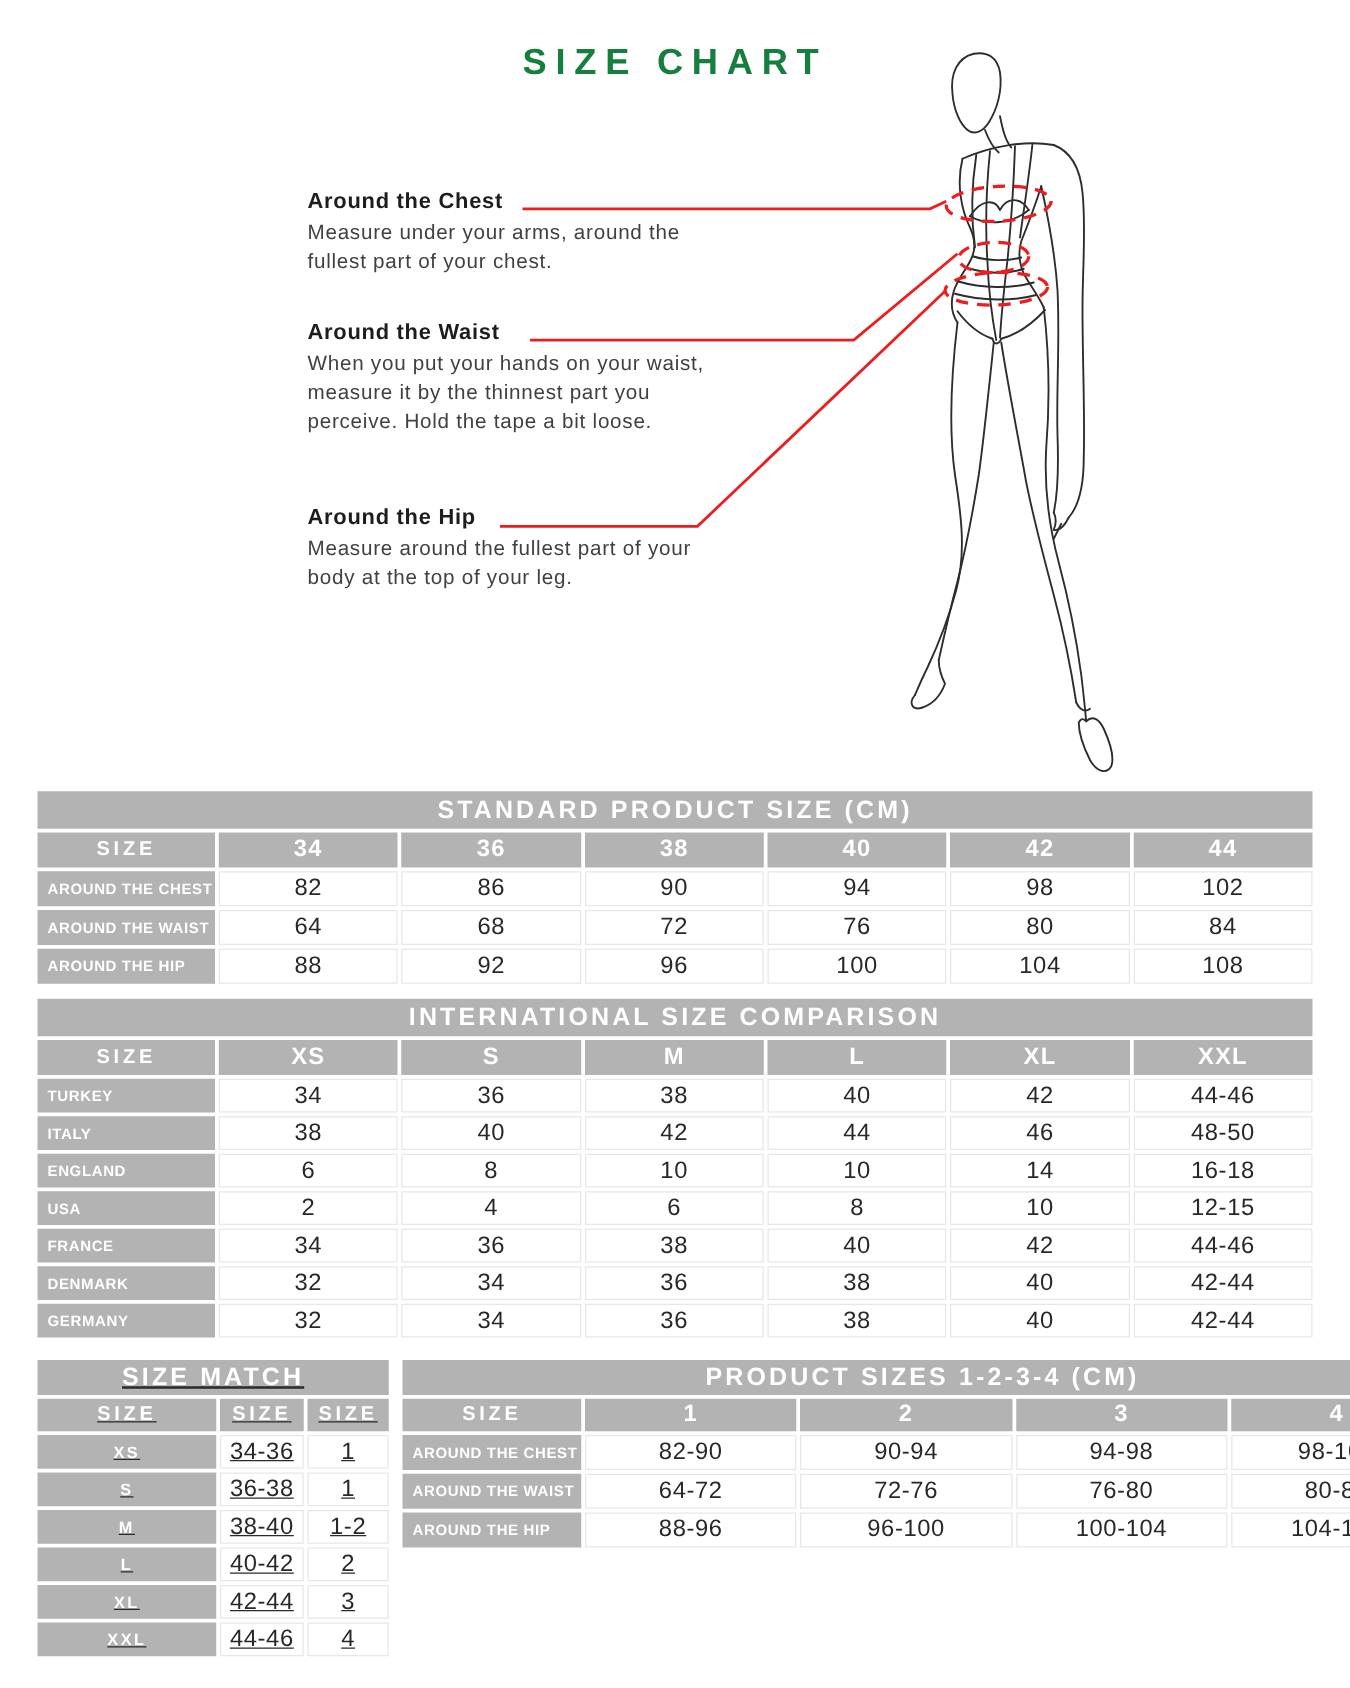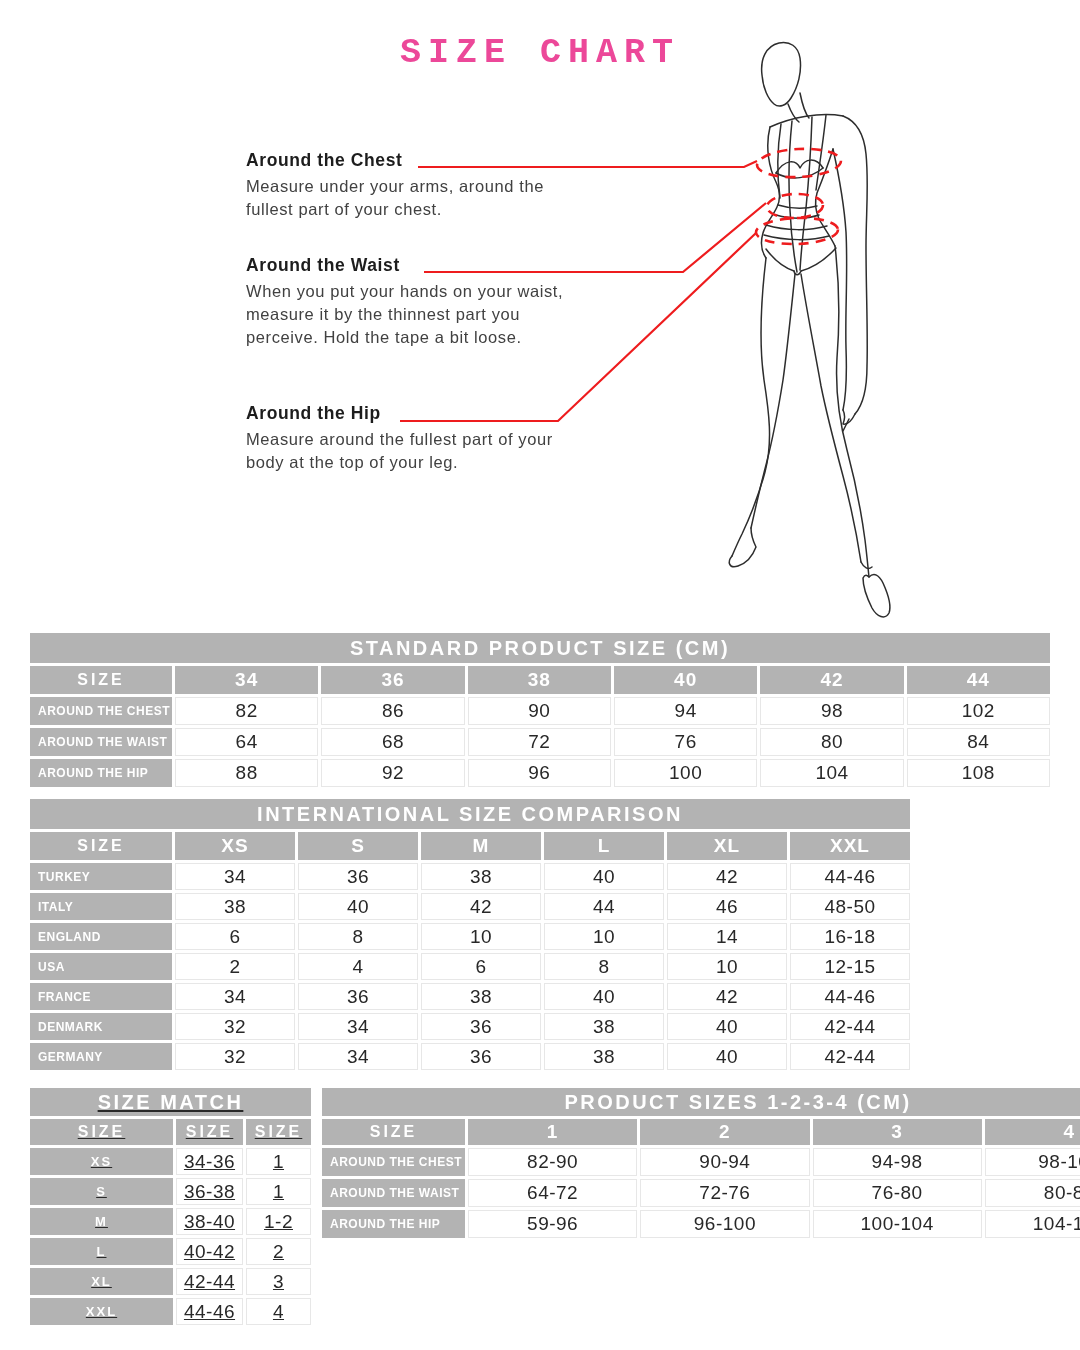--- a/index.html
+++ b/index.html
@@ -9,21 +9,21 @@
   }
   *{margin:0;padding:0;box-sizing:border-box;}
   html,body{background:#ffffff;}
   body{
     width:1080px;height:1350px;position:relative;overflow:hidden;
     font-family:"Liberation Sans", sans-serif;color:var(--ink);
   }
   
   .page-title{
     position:absolute;top:36px;left:0;width:1080px;text-align:center;
-    font-size:35px;font-weight:600;letter-spacing:7px;color:#ec4899;line-height:1;font-family:Liberation Mono, monospace;
+    font-size:29px;font-weight:600;letter-spacing:7px;color:#15803d;line-height:1;
   }
   
   .guide{position:absolute;left:246px;width:380px;}
   .guide .g-head{
     font-size:17.5px;font-weight:700;color:#1d1d1d;letter-spacing:.6px;
     line-height:20px;margin-bottom:5px;
   }
   .guide .g-line{
     font-size:16.5px;color:#414141;letter-spacing:.6px;line-height:23px;font-weight:400;
   }
@@ -46,21 +46,21 @@
   .corner{background:var(--gray);color:#fff;font-size:16px;font-weight:700;letter-spacing:3px;}
   .head{background:var(--gray);color:#fff;font-size:19px;font-weight:700;letter-spacing:1px;}
   .rlabel{
     background:var(--gray);color:#fff;font-size:12px;font-weight:700;letter-spacing:.5px;
     justify-content:flex-start;padding-left:8px;
   }
   .data{background:#fff;border:1px solid #e7e7e7;font-size:19px;font-weight:400;color:#282828;letter-spacing:.5px;}
   #tbl-standard{left:30px;top:633px;width:1020px;
     grid-template-columns:142px repeat(6,1fr);
     grid-template-rows:30px 28px repeat(3,28px);}
-  #tbl-international{left:30px;top:799px;width:880px;
+  #tbl-international{left:30px;top:799px;width:1020px;
     grid-template-columns:142px repeat(6,1fr);
     grid-template-rows:30px 28px repeat(7,27px);border-radius:24px;}
   #tbl-match{left:30px;top:1088px;width:281px;
     grid-template-columns:143px 67px 1fr;
     grid-template-rows:28px 26px repeat(6,27px);text-decoration:underline;}
   #tbl-match .rlabel{justify-content:center;padding-left:0;font-size:13px;letter-spacing:2px;}
   #tbl-match .head{font-size:16px;letter-spacing:3px;}
   #tbl-product{left:322px;top:1088px;width:832px;
     grid-template-columns:143px repeat(4,1fr);
     grid-template-rows:28px 26px repeat(3,28px);}
@@ -271,17 +271,17 @@
     <div class="cell data">82-90</div>
     <div class="cell data">90-94</div>
     <div class="cell data">94-98</div>
     <div class="cell data">98-102</div>
     <div class="cell rlabel">AROUND THE WAIST</div>
     <div class="cell data">64-72</div>
     <div class="cell data">72-76</div>
     <div class="cell data">76-80</div>
     <div class="cell data">80-84</div>
     <div class="cell rlabel">AROUND THE HIP</div>
-    <div class="cell data">59-96</div>
+    <div class="cell data">88-96</div>
     <div class="cell data">96-100</div>
     <div class="cell data">100-104</div>
     <div class="cell data">104-108</div>
   </div>
 
 </body></html>

